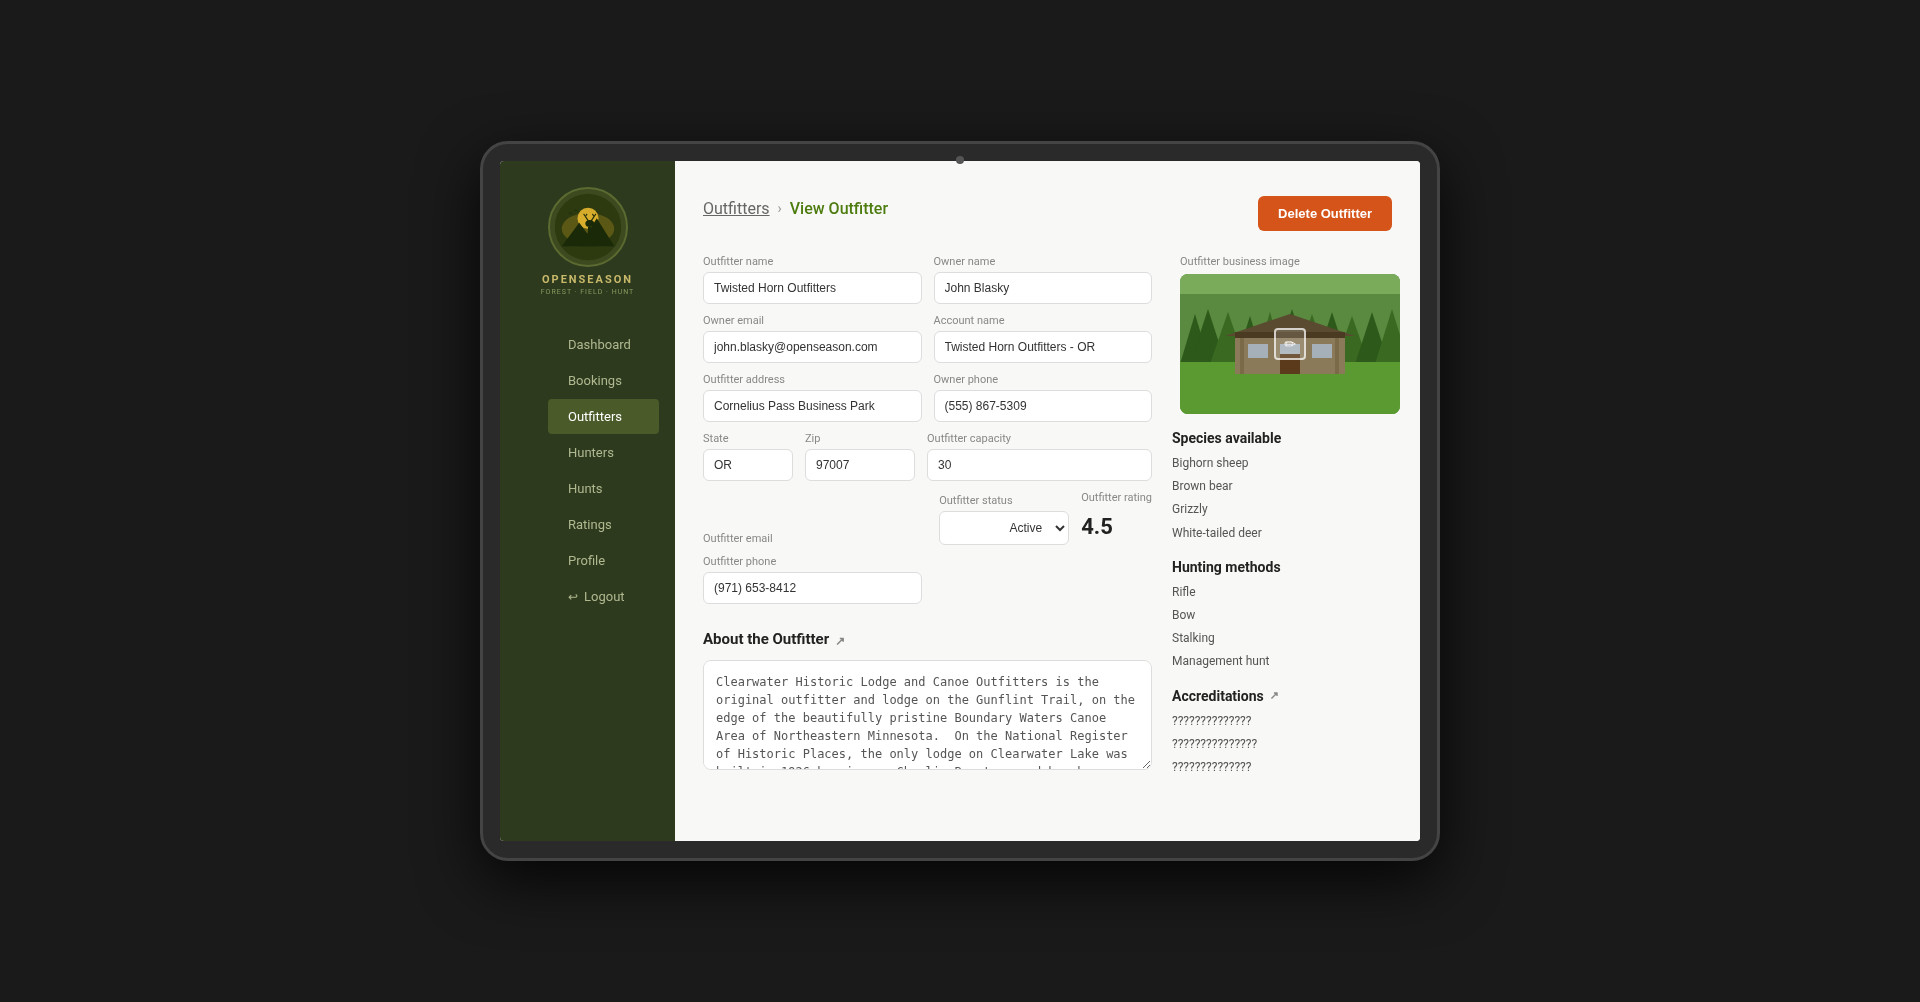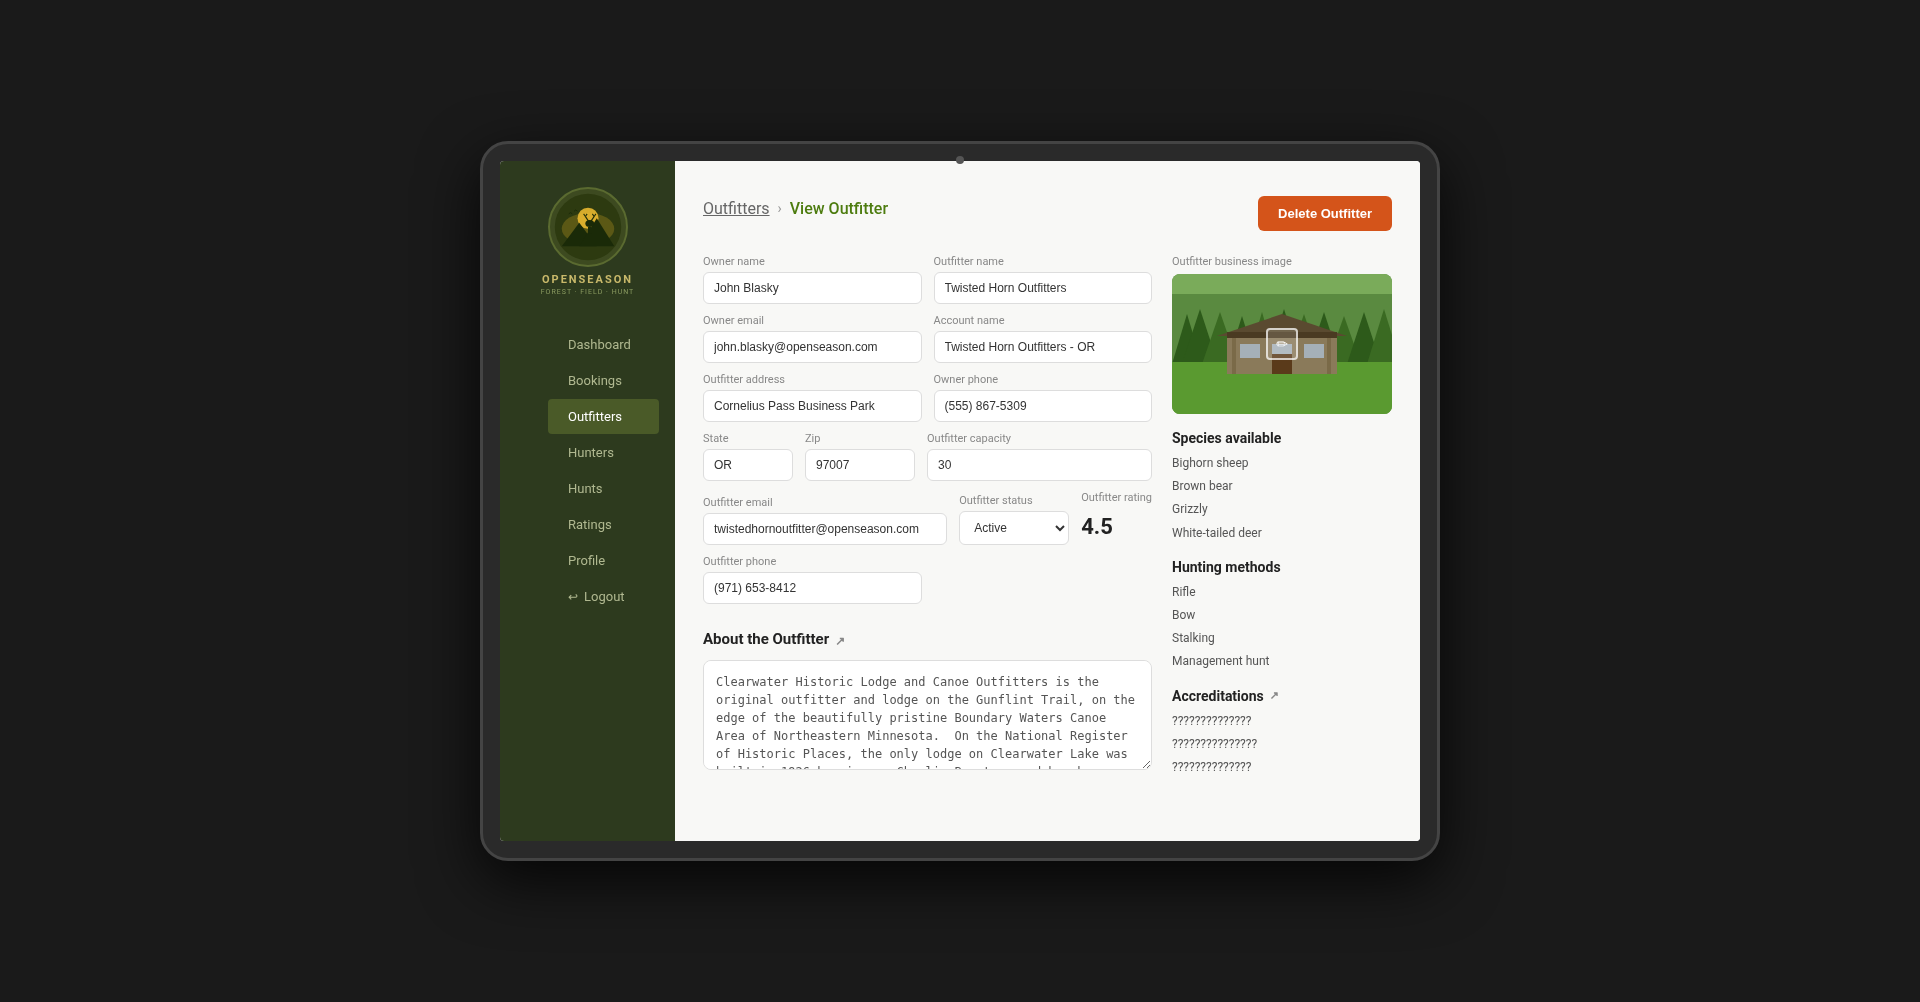--- a/index.html
+++ b/index.html
@@ -189,20 +189,21 @@
     .rating-display {
       font-size: 22px;
       font-weight: 700;
       color: #222;
       padding: 6px 0;
     }
     .business-image-box {
       display: flex;
       flex-direction: column;
       gap: 6px;
+      margin-left: 8px;
     }
     .business-image-label {
       font-size: 11px;
       color: #888;
     }
     .business-image {
       width: 220px;
       height: 140px;
       border-radius: 8px;
       overflow: hidden;
@@ -343,27 +344,27 @@
         </div>
         <button class="delete-btn">Delete Outfitter</button>
       </div>
 
       <div style="display: flex; gap: 20px;">
 
         <div style="flex: 1; display: flex; flex-direction: column; gap: 10px;">
 
           <div style="display: grid; grid-template-columns: 1fr 1fr; gap: 12px;">
             <div class="field-group">
+              <label class="field-label">Outfitter name</label>
+              <input class="field-input" type="text" value="Twisted Horn Outfitters" style="">
+            </div>
+            <div class="field-group">
               <label class="field-label">Owner name</label>
               <input class="field-input" type="text" value="John Blasky" style="">
             </div>
-            <div class="field-group">
-              <label class="field-label">Outfitter name</label>
-              <input class="field-input" type="text" value="Twisted Horn Outfitters" style="">
-            </div>
           </div>
 
           <div style="display: grid; grid-template-columns: 1fr 1fr; gap: 12px;">
             <div class="field-group">
               <label class="field-label">Owner email</label>
               <input class="field-input" type="text" value="john.blasky@openseason.com" style="">
             </div>
             <div class="field-group">
               <label class="field-label">Account name</label>
               <input class="field-input" type="text" value="Twisted Horn Outfitters - OR" style="">
@@ -392,25 +393,24 @@
             </div>
             <div class="field-group">
               <label class="field-label">Outfitter capacity</label>
               <input class="field-input" type="text" value="30" style="">
             </div>
           </div>
 
           <div style="display: grid; grid-template-columns: 1fr auto auto; gap: 12px; align-items: end;">
             <div class="field-group">
               <label class="field-label">Outfitter email</label>
-              <input class="field-input" type="text" value="twistedhornoutfitter@openseason.com" style="">
             </div>
             <div class="field-group">
               <label class="field-label">Outfitter status</label>
-              <select class="select-field" style="width: 110px;">
+              <select class="select-field" style="width: 130px; text-align: right;">
                 <option>Active</option>
                 <option>Inactive</option>
               </select>
             </div>
             <div class="field-group">
               <label class="field-label">Outfitter rating</label>
               <div class="rating-display">4.5</div>
             </div>
           </div>
 

